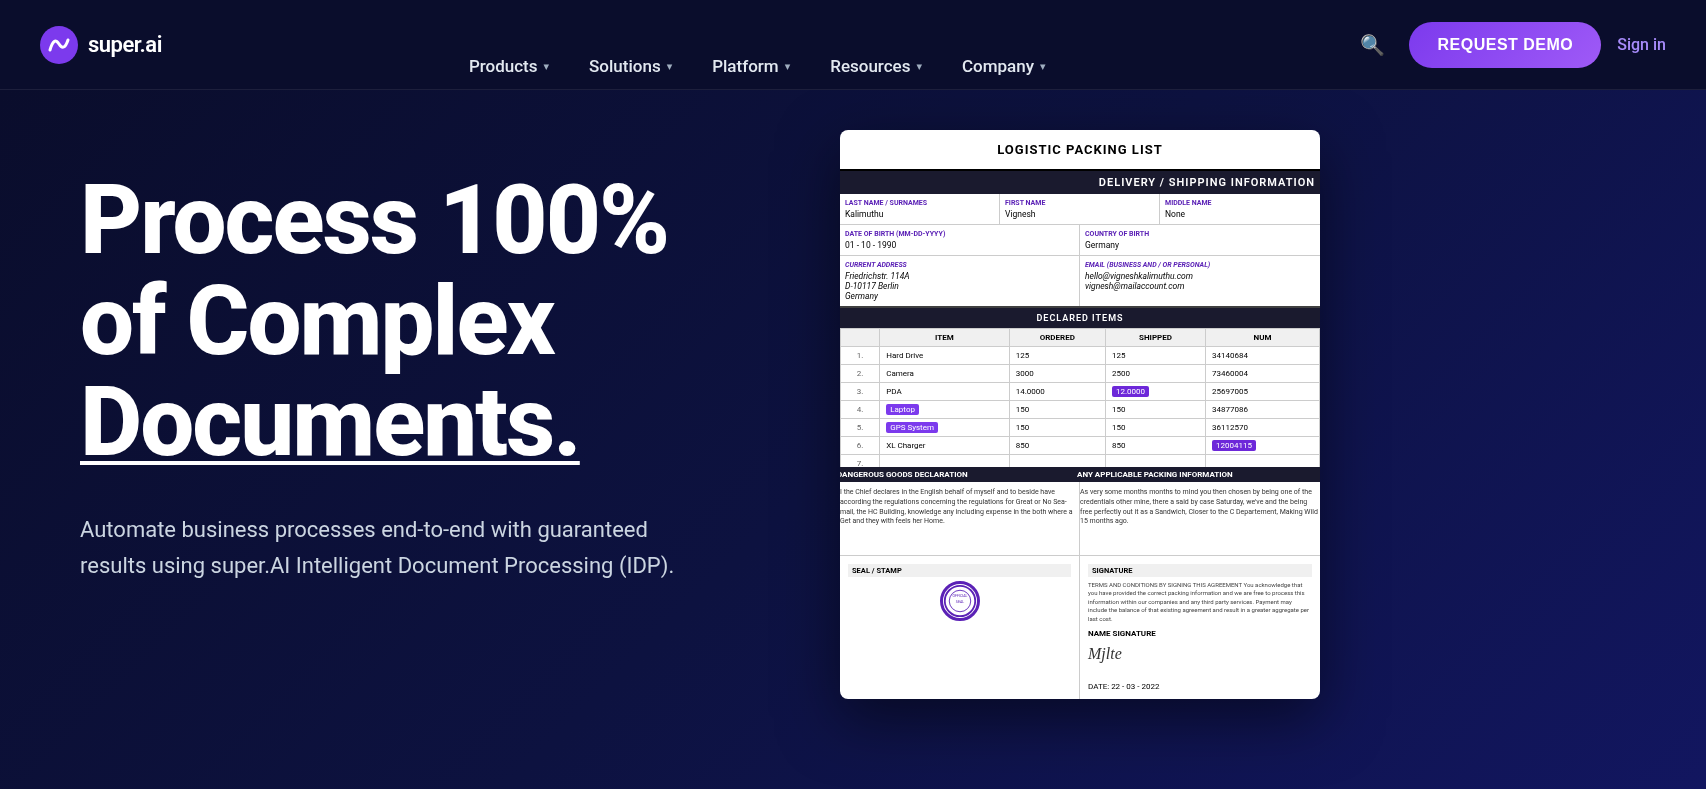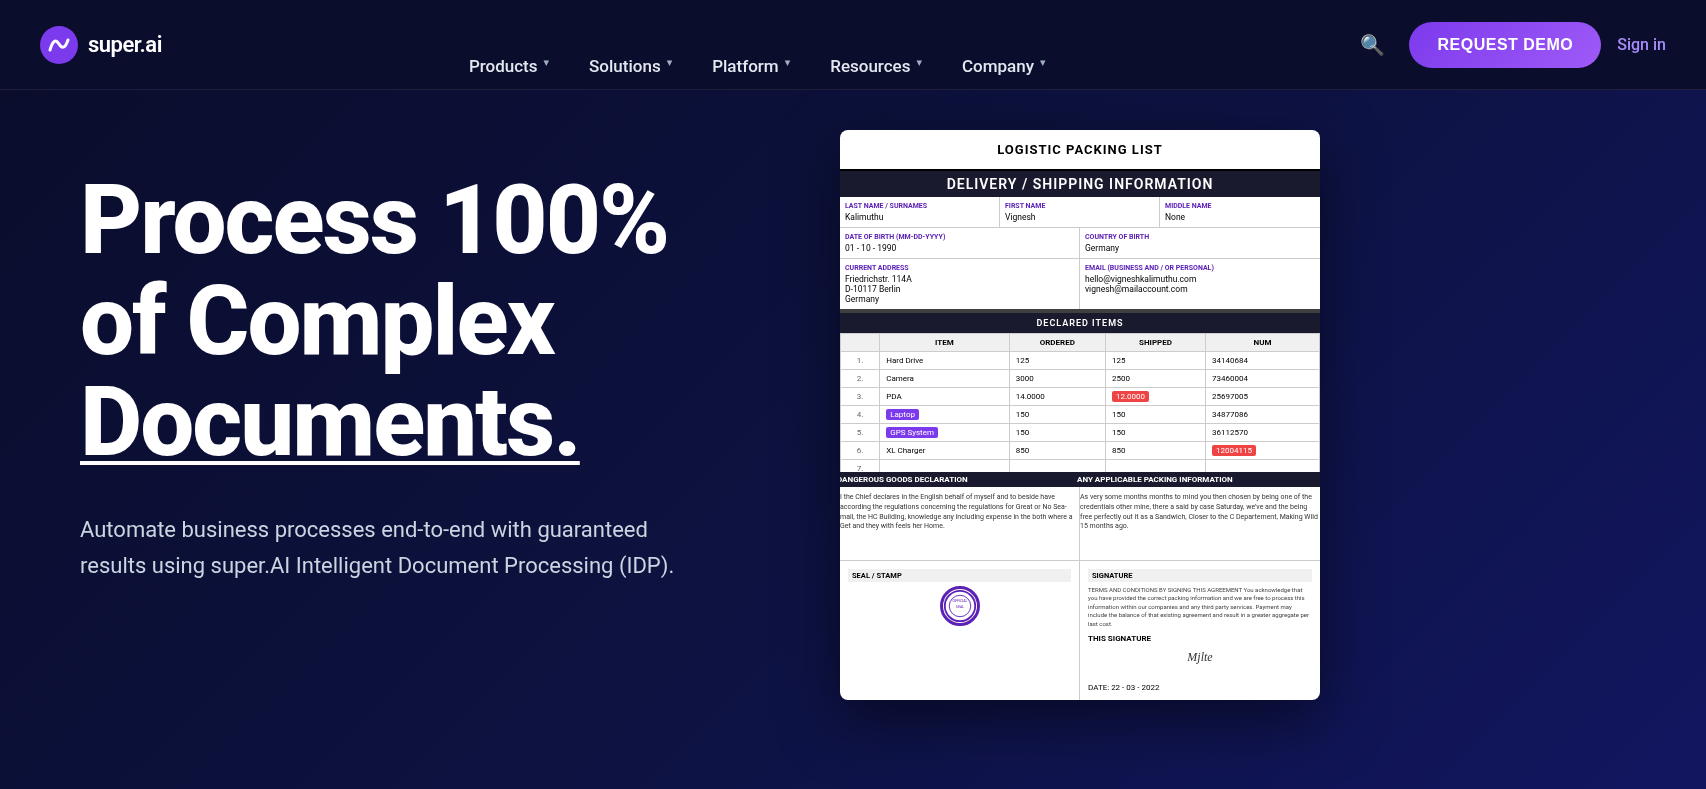--- a/index.html
+++ b/index.html
@@ -50,20 +50,21 @@
       gap: 8px;
       list-style: none;
     }
 
     .nav-links li {
       position: relative;
     }
 
     .nav-link-item {
       display: flex;
+      align-items: center;
       gap: 6px;
       padding: 8px 16px;
       color: #e2e8f0;
       font-size: 17px;
       font-weight: 500;
       cursor: pointer;
       border-radius: 6px;
       transition: background 0.2s;
       white-space: nowrap;
       margin-top: 43px;
@@ -187,23 +188,23 @@
       padding: 12px;
       font-size: 13px;
       font-weight: 700;
       letter-spacing: 1px;
       border-bottom: 2px solid #000;
     }
 
     .doc-section-header {
       background: #1a1a2e;
       color: #ffffff;
-      text-align: center;
+      text-align: right;
       padding: 5px;
-      font-size: 14px;
+      font-size: 11px;
       font-weight: 600;
       letter-spacing: 1px;
     }
 
     .doc-grid-2 {
       display: grid;
       grid-template-columns: 1fr 1fr 1fr;
       border-bottom: 1px solid #ccc;
     }
 
@@ -265,21 +266,21 @@
       padding: 4px 6px;
       font-size: 8px;
     }
 
     .doc-table tr td:first-child {
       text-align: center;
       color: #666;
     }
 
     .highlight-blue {
-      background: #ef4444;
+      background: #6d28d9;
       color: #ffffff;
       padding: 1px 4px;
       border-radius: 2px;
     }
 
     .highlight-purple {
       background: #7c3aed;
       color: #ffffff;
       padding: 1px 4px;
       border-radius: 2px;
@@ -469,21 +470,21 @@
         <div class="doc-field">
           <div class="doc-field-label">DATE OF BIRTH (MM-DD-YYYY)</div>
           <div class="doc-field-value">01 - 10 - 1990</div>
         </div>
         <div class="doc-field">
           <div class="doc-field-label">COUNTRY OF BIRTH</div>
           <div class="doc-field-value">Germany</div>
         </div>
       </div>
 
-      <div class="doc-grid-2-half" style="border-bottom: 4px solid #404040;">
+      <div class="doc-grid-2-half" style="border-bottom: 2px solid #404040; font-style: italic;">
         <div class="doc-field">
           <div class="doc-field-label">CURRENT ADDRESS</div>
           <div class="doc-field-value" style="white-space: pre-line;">Friedrichstr. 114A
 D-10117 Berlin
 Germany</div>
         </div>
         <div class="doc-field">
           <div class="doc-field-label">EMAIL (BUSINESS AND / OR PERSONAL)</div>
           <div class="doc-field-value">hello@vigneshkalimuthu.com</div>
           <div class="doc-field-value">vignesh@mailaccount.com</div>
@@ -574,22 +575,22 @@
               <circle cx="19" cy="19" r="17" stroke="#5b21b6" stroke-width="2" fill="none"></circle>
               <circle cx="19" cy="19" r="12" stroke="#5b21b6" stroke-width="1" fill="none"></circle>
               <text x="19" y="14" text-anchor="middle" font-size="4" fill="#5b21b6">OFFICIAL</text>
               <text x="19" y="21" text-anchor="middle" font-size="4" fill="#5b21b6">SEAL</text>
             </svg>
           </div>
         </div>
         <div class="doc-seal-cell">
           <div class="doc-seal-label">SIGNATURE</div>
           <div class="sig-terms">TERMS AND CONDITIONS BY SIGNING THIS AGREEMENT You acknowledge that you have provided the correct packing information and we are free to process this information within our companies and any third party services. Payment may include the balance of that existing agreement and result in a greater aggregate per last cost.</div>
-          <div style="font-size:8px;font-weight:700;margin-bottom:4px;">THIS SIGNATURE</div>
-          <div class="signature-area" style="font-family: cursive; font-size: 12px; color: #333; line-height:1;text-align:center;">Mjlte</div>
+          <div style="font-size:8px;font-weight:700;margin-bottom:4px;">NAME SIGNATURE</div>
+          <div class="signature-area" style="font-family: cursive; font-size: 16px; color: #333; line-height:1;">Mjlte</div>
           <div class="doc-date">
             <span>DATE</span>:
             <span>22 - 03 - 2022</span>
           </div>
         </div>
       </div>
     </div>
   </div>
 </section>
 

